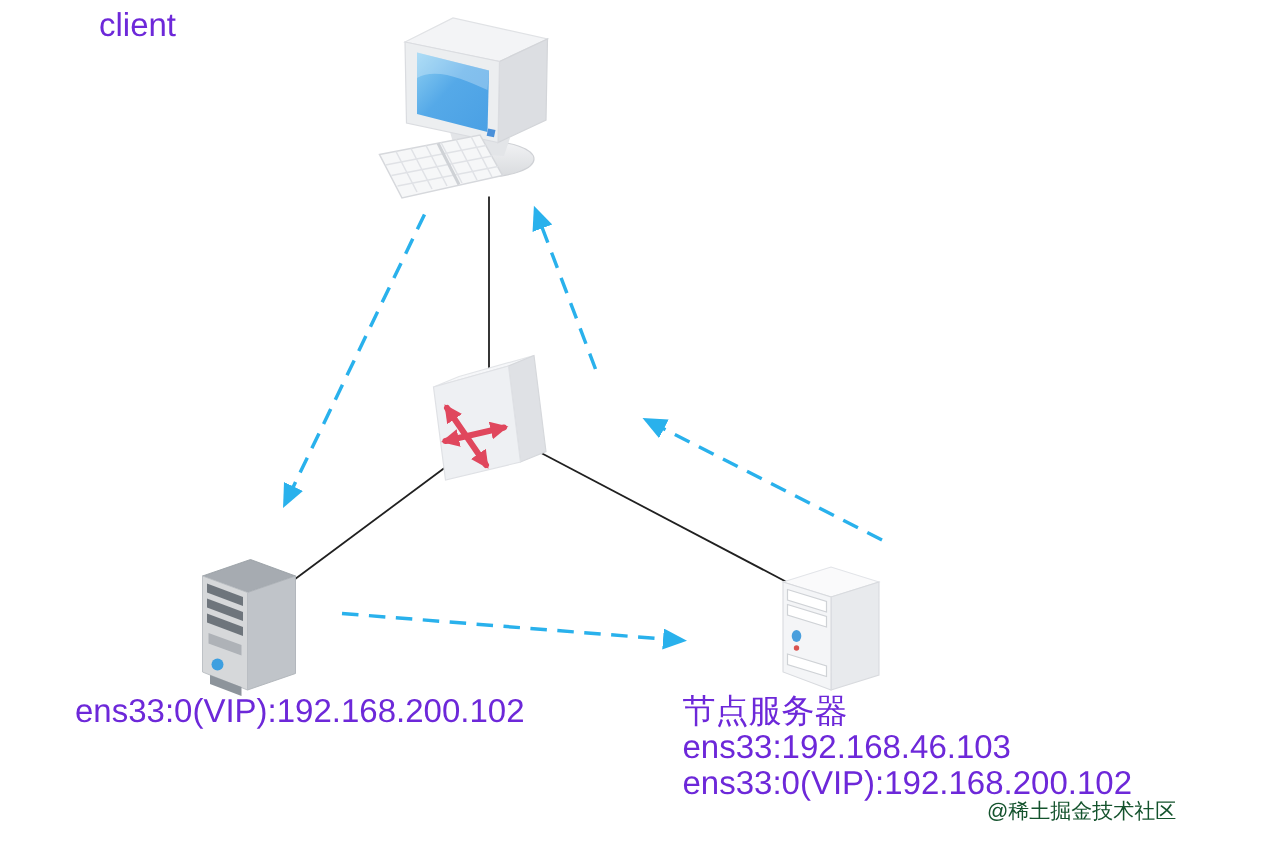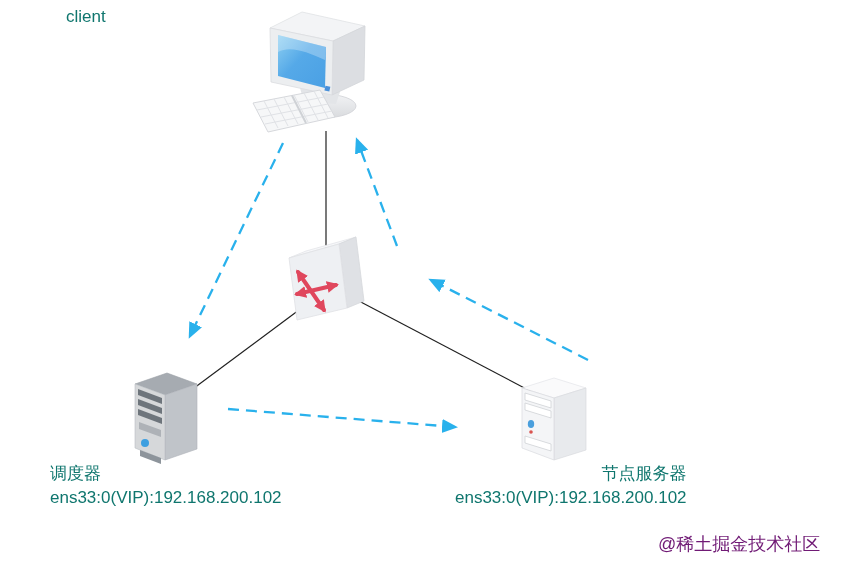--- a/index.html
+++ b/index.html
@@ -3,25 +3,25 @@
 <meta charset="utf-8">
 <style>
   html,body{margin:0;padding:0;background:#ffffff;}
   .canvas{
     position:relative;width:848px;height:570px;background:#ffffff;
     font-family:"Liberation Sans", sans-serif;overflow:hidden;
   }
   .overlay{position:absolute;left:0;top:0;z-index:1;}
   .icon{position:absolute;z-index:2;}
   .label-block{
-    position:absolute;z-index:3;color:#0f766e;font-size:17px;line-height:24px;
+    position:absolute;z-index:3;color:#6d28d9;font-size:22px;line-height:24px;
     white-space:nowrap;
   }
   .watermark{
-    position:absolute;z-index:3;color:#701a75;font-size:18px;white-space:nowrap;
+    position:absolute;z-index:3;color:#14532d;font-size:14px;white-space:nowrap;
   }
 </style>
 </head>
 <body>
 
 <div class="canvas">
 
   <svg class="overlay" width="848" height="570" viewBox="0 0 848 570">
     <defs>
       <marker id="cyanHead" markerUnits="userSpaceOnUse" markerWidth="18" markerHeight="16" refX="13" refY="7" orient="auto">
@@ -120,24 +120,24 @@
     </g>
     <ellipse cx="17" cy="56" rx="3.2" ry="4" fill="#4a9fdd"></ellipse>
     <circle cx="17" cy="64" r="1.8" fill="#d9534f"></circle>
   </svg>
 
   <div class="label-block" style="left:66px;top:5px;">
     <div>client</div>
   </div>
 
   <div class="label-block" style="left:50px;top:462px;">
-    <div>调度器</div>
     <div>ens33:0(VIP):192.168.200.102</div>
   </div>
 
-  <div class="label-block" style="left:455px;top:462px;text-align:right;">
+  <div class="label-block" style="left:455px;top:462px;">
     <div>节点服务器</div>
+    <div>ens33:192.168.46.103</div>
     <div>ens33:0(VIP):192.168.200.102</div>
   </div>
 
   <div class="watermark" style="left:658px;top:532px;">@稀土掘金技术社区</div>
 
 </div>
 
 </body></html>

